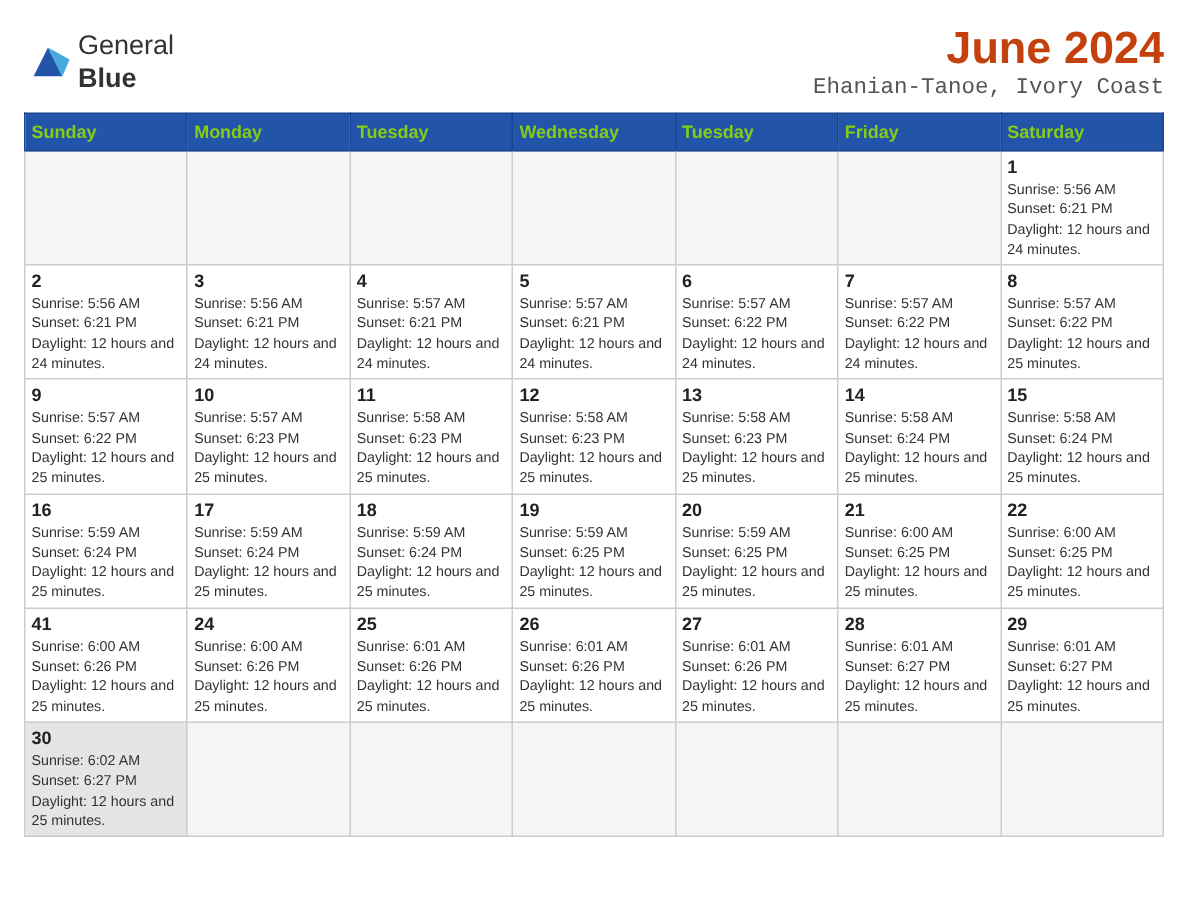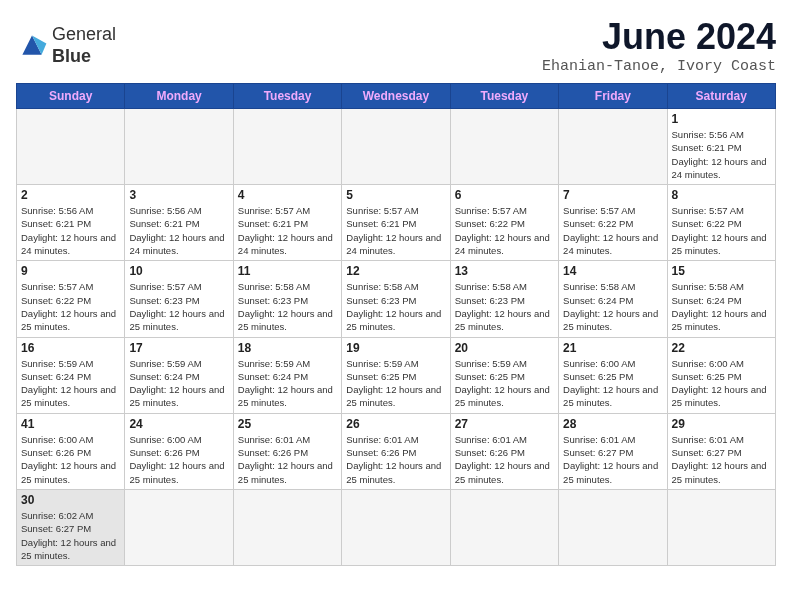--- a/index.html
+++ b/index.html
@@ -31,41 +31,41 @@
       font-weight: bold;
     }
     .logo-icon {
       width: 32px;
       height: 28px;
     }
     .title-block {
       text-align: right;
     }
     .month-title {
-      font-size: 36px;
-      font-weight: bold;
-      color: #0f172a;
+      font-size: 30px;
+      font-weight: bold;
+      color: #c2410c;
     }
     .location-title {
       font-size: 15px;
       color: #555;
       font-family: Liberation Mono, monospace;
     }
     .calendar {
       width: 100%;
       border-collapse: collapse;
       border: 1px solid #ccc;
     }
     .calendar th {
       background: #2255aa;
-      color: #f0abfc;
+      color: #84cc16;
       font-size: 12px;
       font-weight: bold;
       padding: 5px 4px;
-      text-align: center;
+      text-align: left;
       border: 1px solid #1a4490;
     }
     .calendar td {
       vertical-align: top;
       border: 1px solid #ccc;
       padding: 3px 4px;
       width: 108px;
       min-height: 70px;
       background: #fff;
       font-size: 10px;

